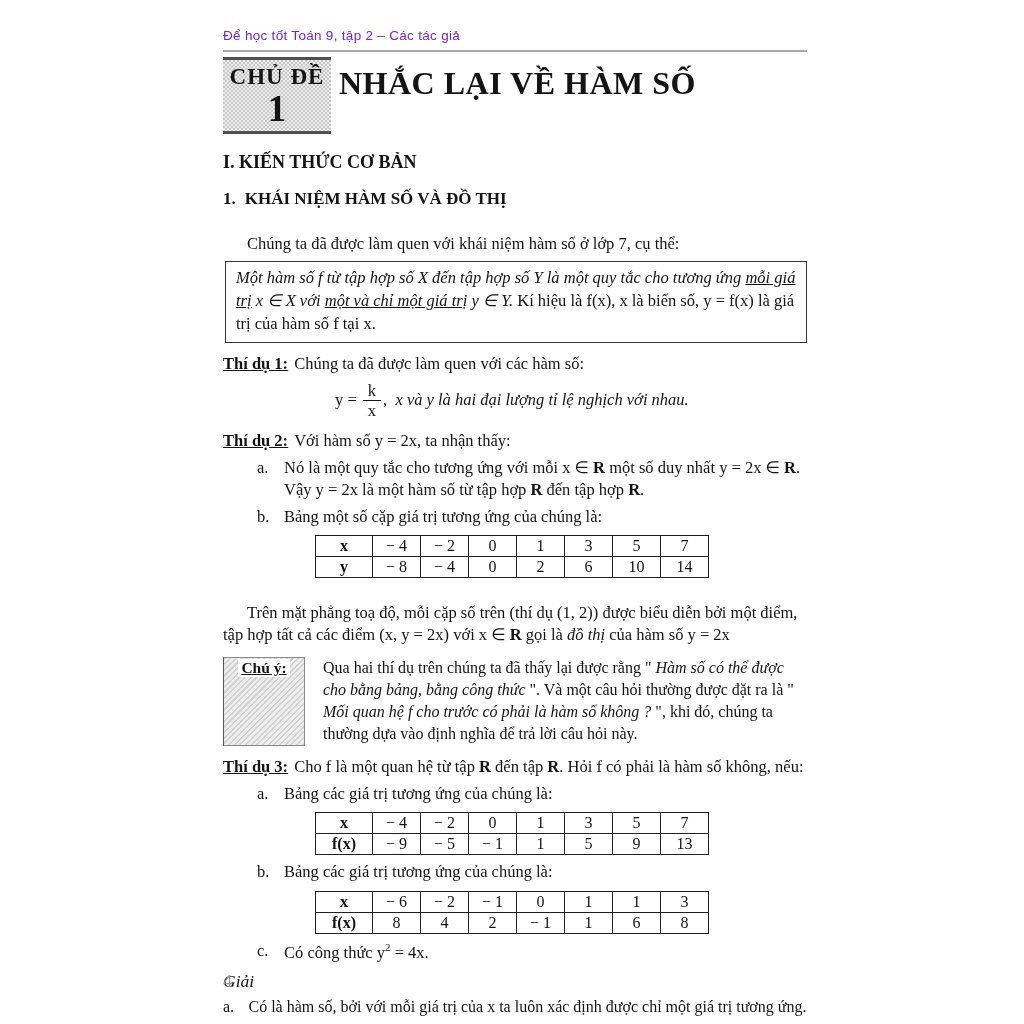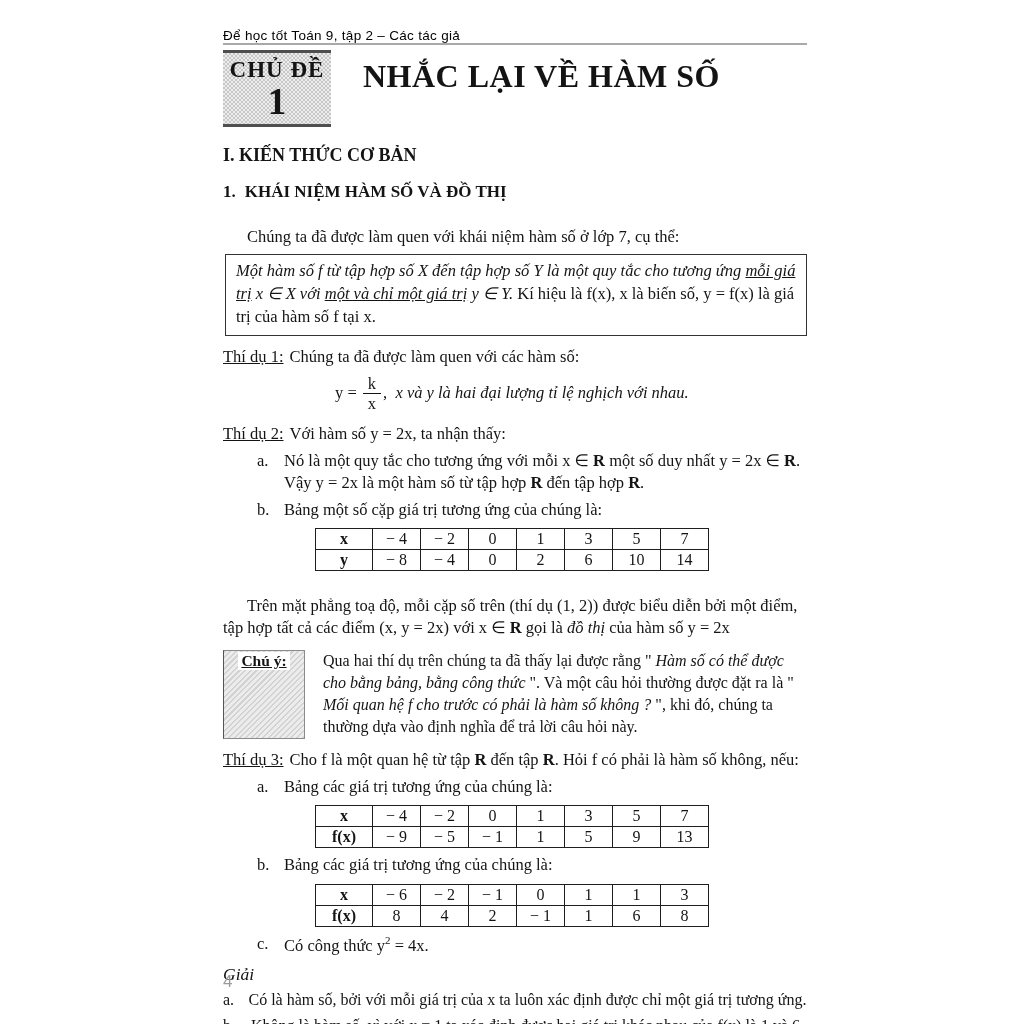--- a/index.html
+++ b/index.html
@@ -1,47 +1,47 @@
 <!DOCTYPE html>
 <html><head>
 <meta charset="utf-8">
 <style>
   html,body{margin:0;padding:0;background:#fff;}
   .sheet{position:relative;width:1024px;height:1024px;background:#ffffff;overflow:hidden;
          font-family:"Liberation Serif",serif;color:#141414;}
   .content{position:absolute;left:223px;top:28px;width:584px;}
 
   
-  .running-head{font-family:"Liberation Sans",sans-serif;color:#000000;font-size:13.5px;
-                letter-spacing:.3px;border-bottom:2px solid #a9a9a9;}
+  .running-head{font-family:"Liberation Sans",sans-serif;color:#6d28d9;font-size:13.5px;
+                letter-spacing:.3px;padding-bottom:7px;border-bottom:2px solid #a9a9a9;}
 
   
   .banner{display:flex;align-items:flex-start;margin-top:5px;}
   .chude-box{width:108px;border-top:3px solid #4f4f4f;border-bottom:3px solid #4f4f4f;
              background:repeating-conic-gradient(#c7c7c7 0% 25%, #ededed 0% 50%);
              background-size:4px 4px;text-align:center;padding:4px 0 2px 0;}
   .chude-label{font-weight:bold;font-size:23px;letter-spacing:1px;}
   .chude-number{font-weight:bold;font-size:37px;line-height:1.05;}
-  .banner-title{font-weight:bold;font-size:32px;margin-left:32px;margin-top:8px;
+  .banner-title{font-weight:bold;font-size:32px;margin-left:8px;margin-top:8px;
                 letter-spacing:.5px;white-space:nowrap;}
 
   .h1{font-weight:bold;font-size:18px;margin-top:18px;}
   .h2{font-weight:bold;font-size:17px;margin-top:16px;}
   .h2 .num{margin-right:9px;}
 
   .para{font-size:16.5px;margin-top:10px;line-height:1.3;}
   .indent{text-indent:24px;margin-top:24px;}
 
   .def-box{border:1.5px solid #333;margin-top:7px;margin-left:2px;padding:4px 10px 6px 10px;
            font-size:16.5px;line-height:1.4;}
   .i{font-style:italic;}
   .b{font-weight:bold;}
   .u{text-decoration:underline;}
 
-  .ex-label{font-weight:normal;text-decoration:underline;margin-right:6px;}
+  .ex-label{font-weight:bold;text-decoration:underline;margin-right:6px;}
 
   .centered-line{margin-top:8px;margin-left:112px;font-size:16.5px;}
   .frac{display:inline-block;vertical-align:middle;text-align:center;line-height:1.05;margin:0 2px;}
   .frac .num{display:block;border-bottom:1.4px solid #141414;padding:0 5px 1px 5px;}
   .frac .den{display:block;padding-top:1px;}
 
   .item{display:flex;margin-top:6px;font-size:16.5px;line-height:1.3;}
   .item .marker{width:27px;margin-left:34px;flex:none;}
   .item .itext{flex:1;}
 

